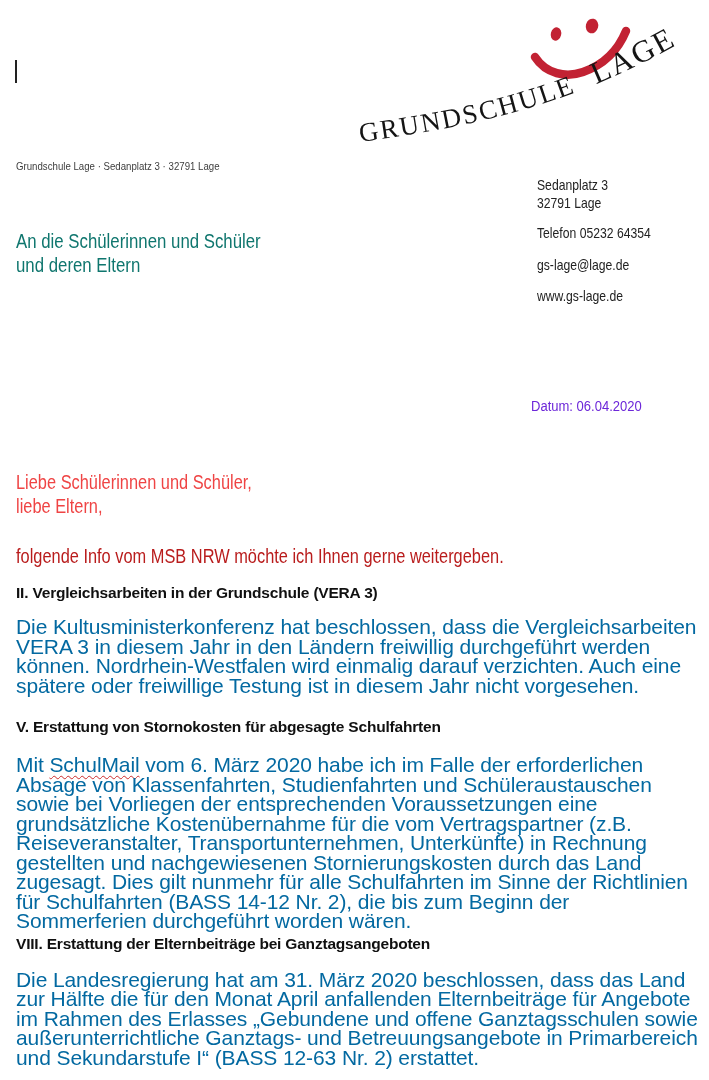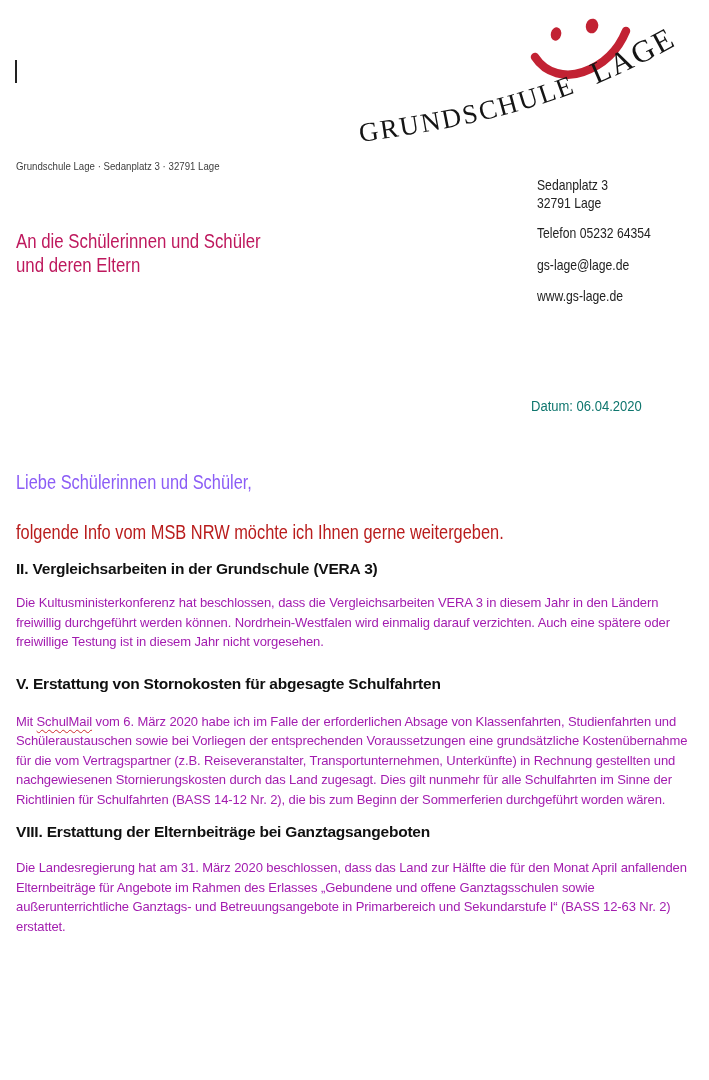--- a/index.html
+++ b/index.html
@@ -10,33 +10,33 @@
   
   .narrow { transform:scaleX(0.84); transform-origin:0 0; display:inline-block; white-space:nowrap; }
 
   .cursor { position:absolute; left:15px; top:60px; width:2px; height:23px; background:#222; }
 
   .logo { position:absolute; left:350px; top:0; width:359px; height:170px; }
   .logo text { font-family:"Liberation Serif", serif; font-size:27px; letter-spacing:2px; fill:#141414; }
   .logo .lage { font-size:31px; }
 
   .sender-line { position:absolute; left:16px; top:160px; font-size:11.5px; color:#3d3d3d; }
-  .recipient  { position:absolute; left:16px; top:230px; font-size:20px; line-height:23.5px; color:#be185d; }
+  .recipient  { position:absolute; left:16px; top:230px; font-size:20px; line-height:23.5px; color:#0f766e; }
   .contact    { position:absolute; left:537px; top:176px; font-size:14.5px; line-height:18px; color:#222; }
   .contact .c-city  { margin-bottom:12px; }
   .contact .c-phone { margin-bottom:14px; }
   .contact .c-mail  { margin-bottom:13px; }
-  .date-line  { position:absolute; left:531px; top:397px; font-size:15.5px; color:#0f766e; }
+  .date-line  { position:absolute; left:531px; top:397px; font-size:15.5px; color:#6d28d9; }
 
   .body-flow { position:absolute; left:16px; top:470px; width:686px; }
-  .sal   { font-size:19.5px; line-height:24px; color:#8b5cf6; }
+  .sal   { font-size:19.5px; line-height:24px; color:#ef4444; }
   .intro { margin-top:26px; font-size:19.5px; line-height:24px; color:#b91c1c; }
   .sec-h { font-weight:bold; font-size:15.5px; line-height:20px; letter-spacing:-0.2px; color:#101010; }
-  .sec-p { font-size:13px; line-height:19.5px; letter-spacing:-0.1px; color:#a21caf; }
-  .mt13{margin-top:13px}.mt14{margin-top:14px}.mt15{margin-top:15px}.mt16{margin-top:16px}
+  .sec-p { font-size:21px; line-height:19.5px; letter-spacing:-0.1px; color:#0369a1; }
+  .mt13{margin-top:3px}.mt14{margin-top:14px}.mt15{margin-top:15px}.mt16{margin-top:16px}
   .mt18{margin-top:18px}.mt22{margin-top:22px}.mt24{margin-top:24px}
 
   .misspelled {
     text-decoration-line:underline; text-decoration-style:wavy; text-decoration-color:#cc2b2b;
     text-decoration-thickness:1px; text-underline-offset:3px;
   }
 </style>
 </head>
 <body>
 
@@ -79,20 +79,21 @@
   </div>
 
   <div class="date-line">
     <span class="narrow">Datum: 06.04.2020</span>
   </div>
 
   <div class="body-flow">
 
     <div class="sal">
       <div><span class="narrow">Liebe Schülerinnen und Schüler,</span></div>
+      <div><span class="narrow">liebe Eltern,</span></div>
     </div>
 
     <div class="intro">
       <span class="narrow">folgende Info vom MSB NRW möchte ich Ihnen gerne weitergeben.</span>
     </div>
 
     <div class="sec-h mt15">II. Vergleichsarbeiten in der Grundschule (VERA 3)</div>
     <div class="sec-p mt14">Die Kultusministerkonferenz hat beschlossen, dass die Vergleichsarbeiten VERA 3 in diesem Jahr in den Ländern freiwillig durchgeführt werden können. Nordrhein-Westfalen wird einmalig darauf verzichten. Auch eine spätere oder freiwillige Testung ist in diesem Jahr nicht vorgesehen.</div>
 
     <div class="sec-h mt22">V. Erstattung von Stornokosten für abgesagte Schulfahrten</div>

